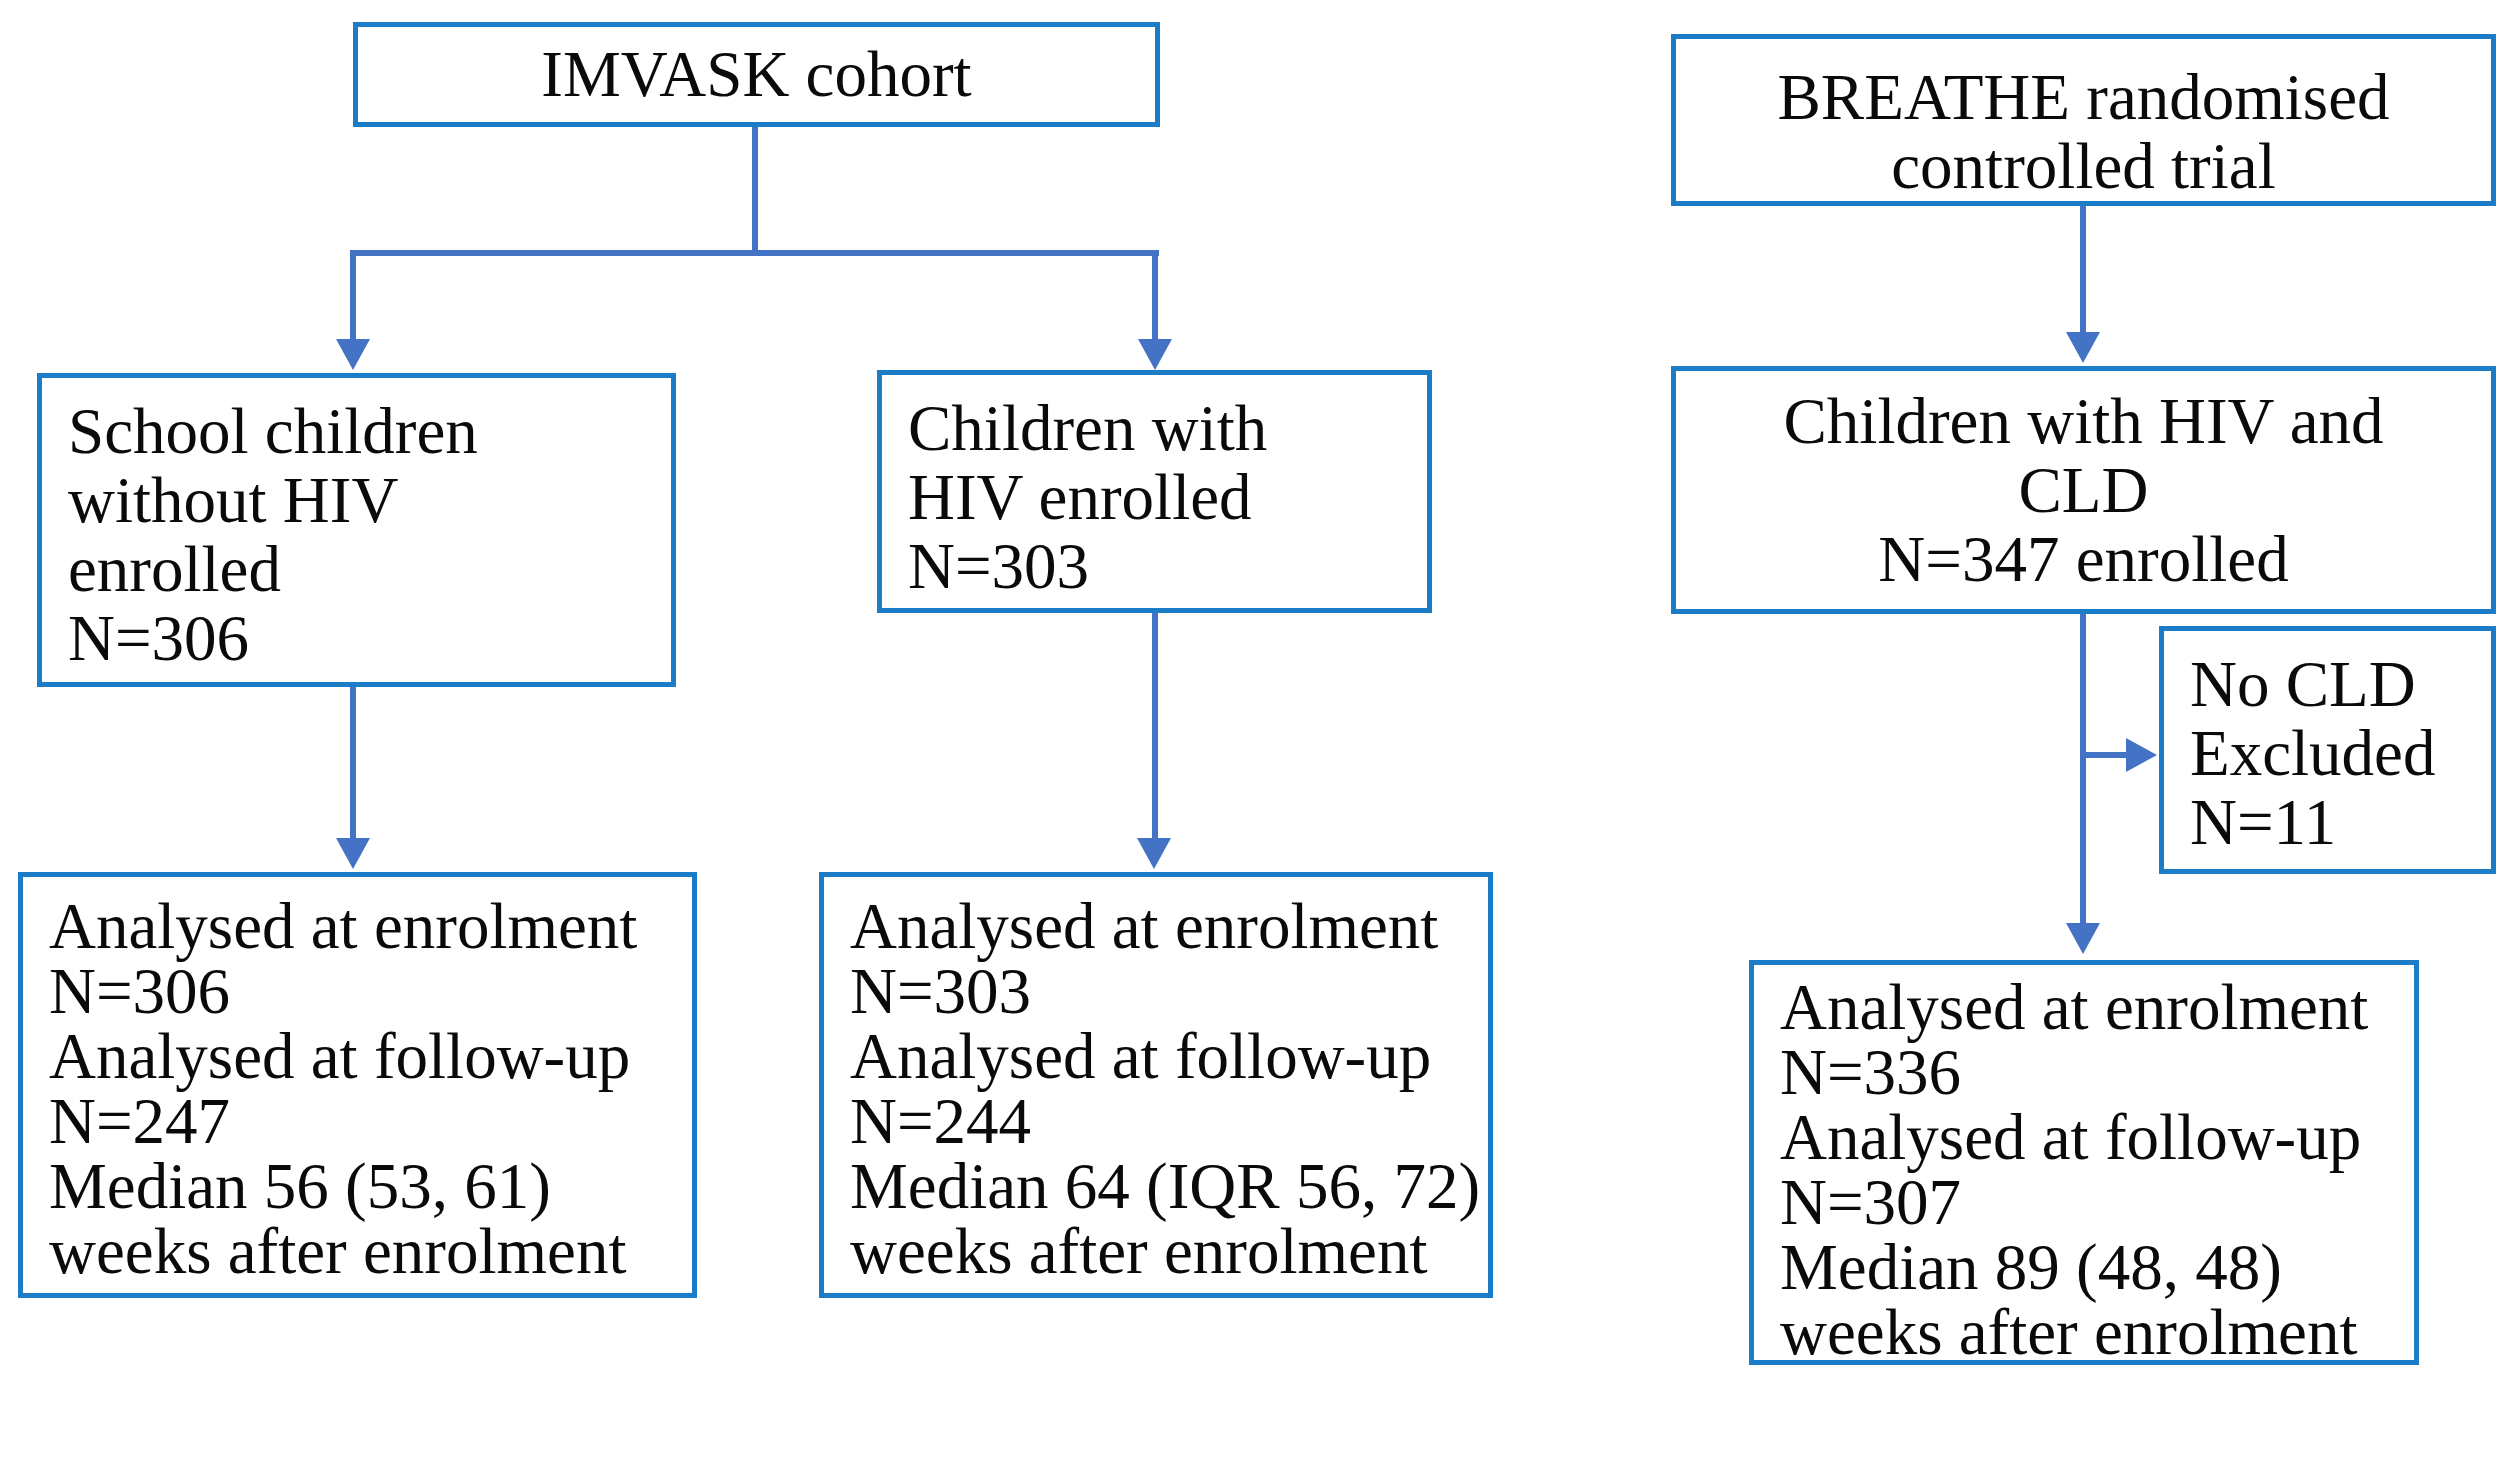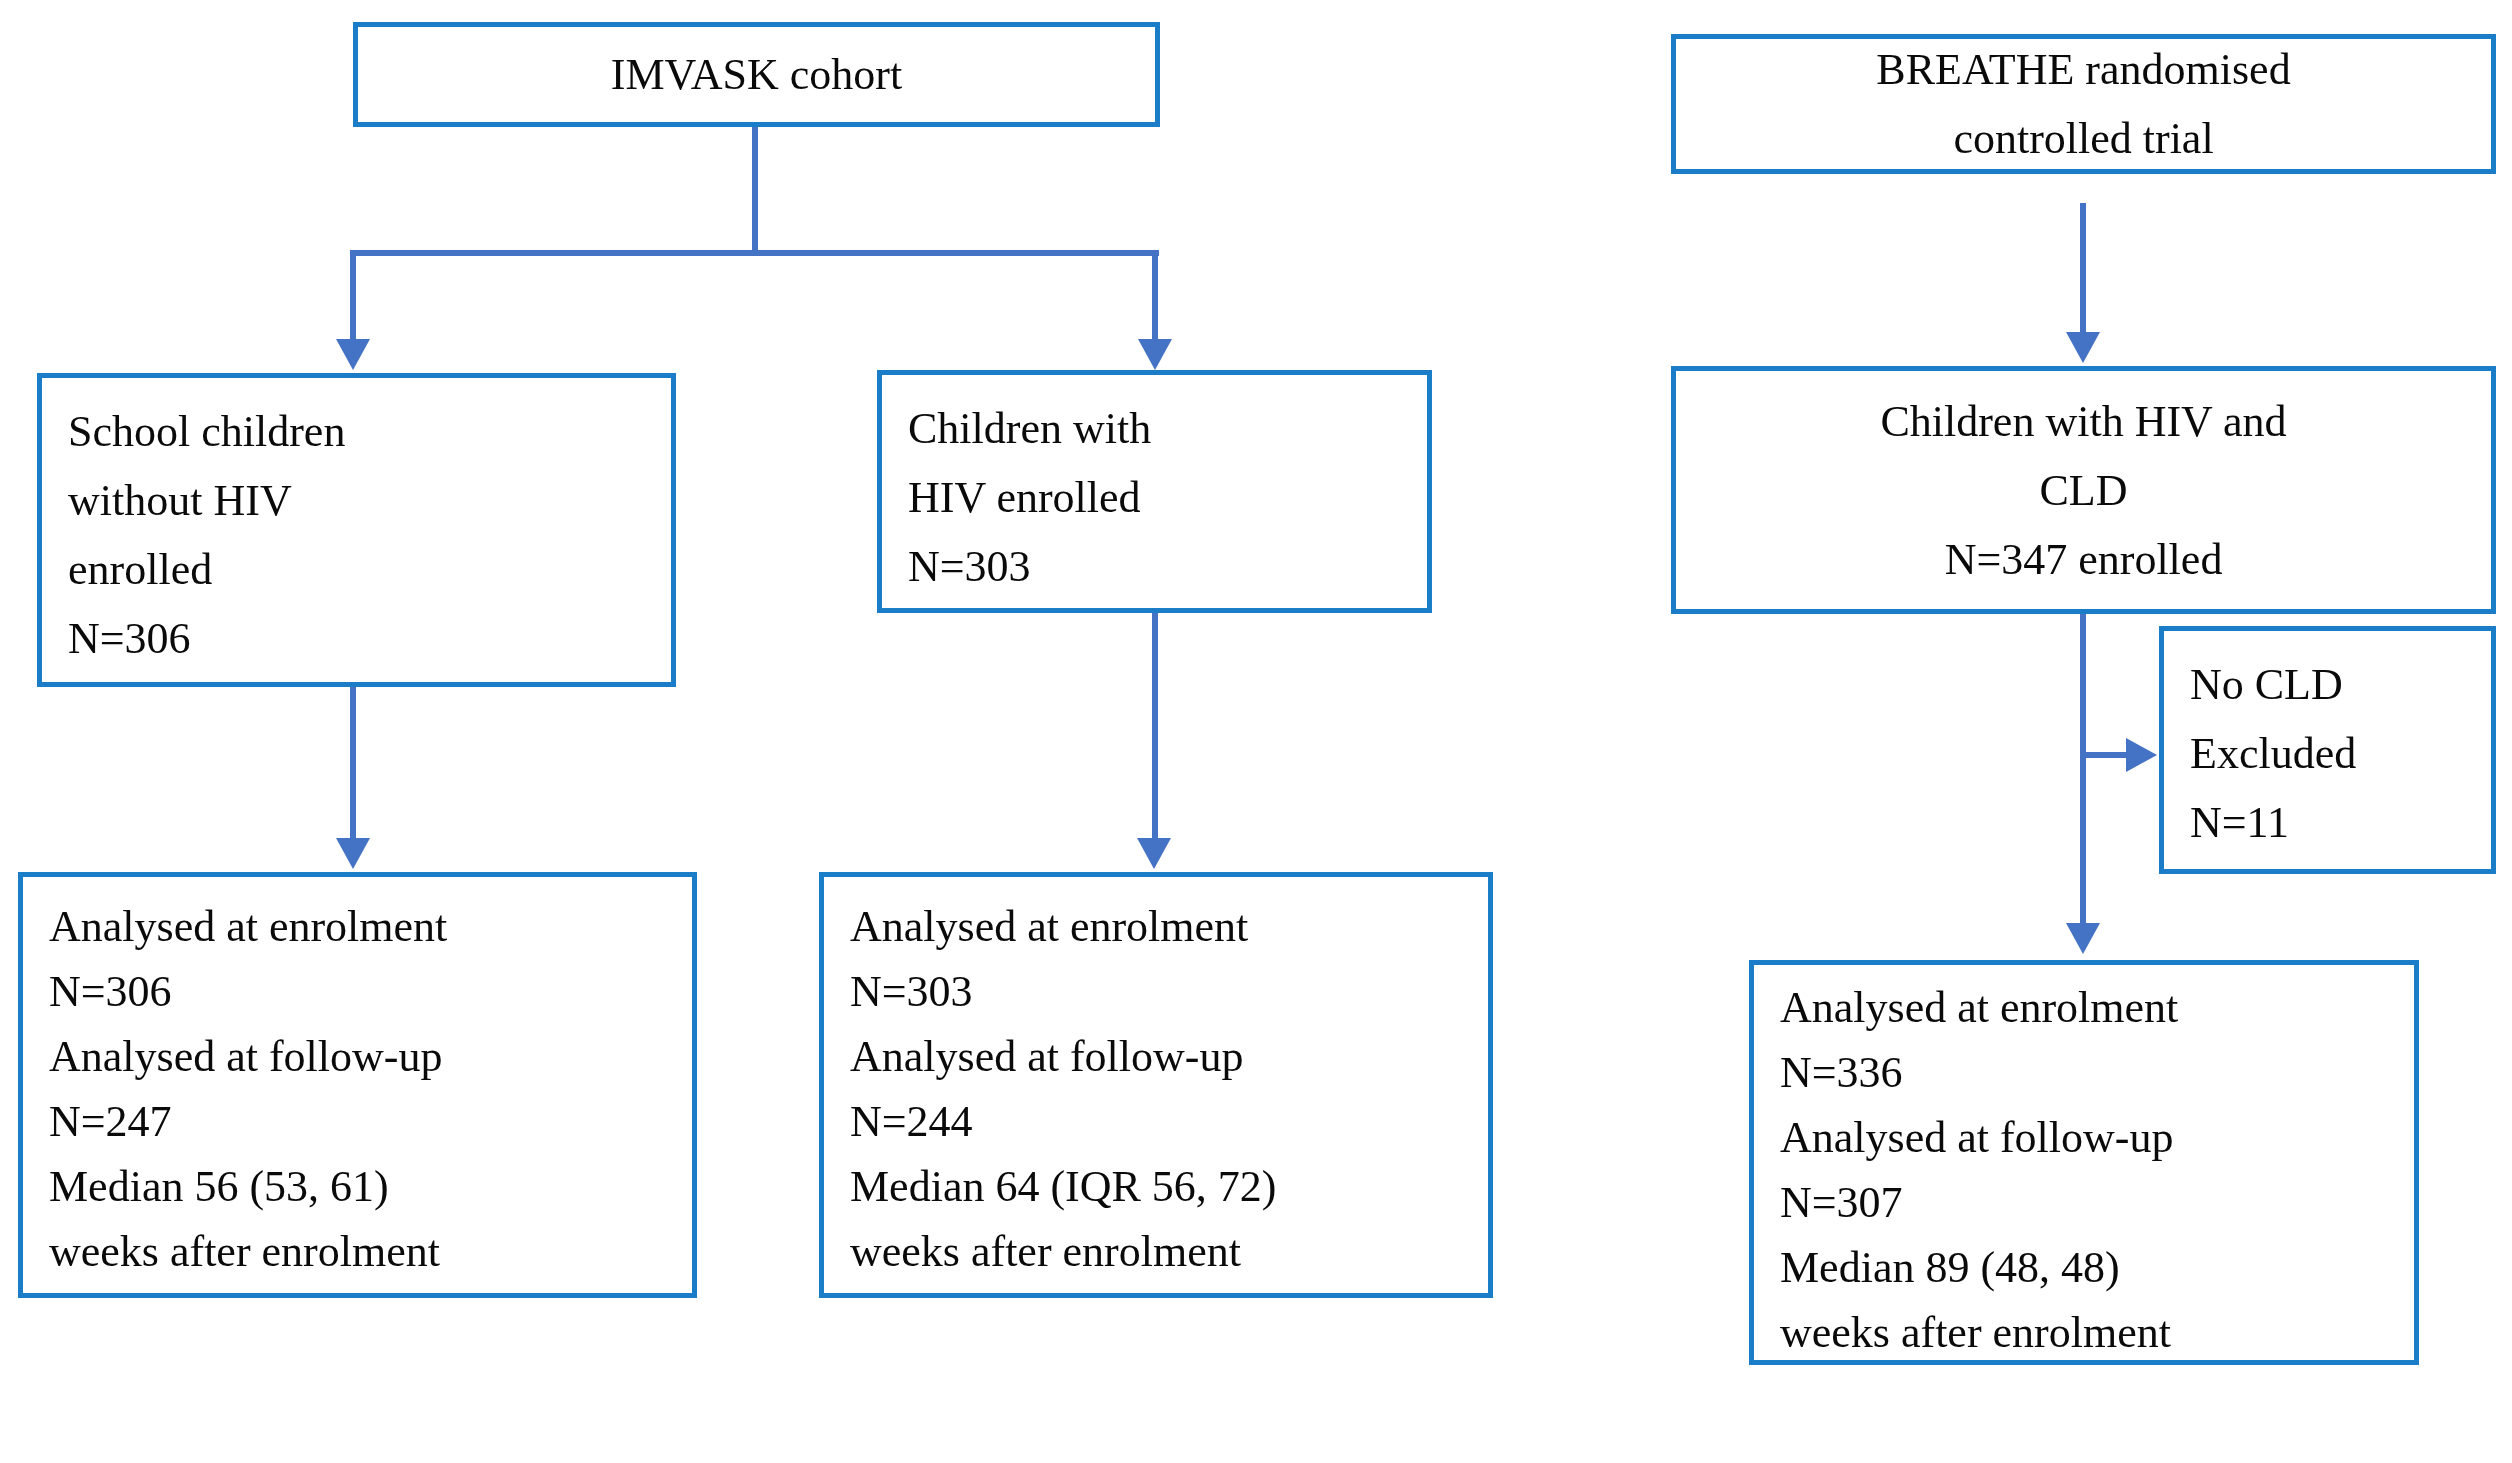--- a/index.html
+++ b/index.html
@@ -15,21 +15,21 @@
     background:var(--bg);
     font-family:"Liberation Serif","DejaVu Serif",serif;
     color:var(--text);
     overflow:hidden;
   }
   .box{
     position:absolute;
     border:5.2px solid var(--box-border);
     background:#fff;
     box-sizing:border-box;
-    font-size:44px;
+    font-size:65px;
     line-height:69px;
   }
   .box .line{white-space:nowrap;}
   .pad{padding:19px 17px 8.6px 26px;}
   .center{
     display:flex;flex-direction:column;
     justify-content:center;align-items:center;
     text-align:center;
   }
   .small-lh{line-height:65px;padding-top:17px;}
@@ -67,21 +67,21 @@
   <div class="arrow-down" style="left:2066px;top:332px;"></div>
   <div class="vline" style="left:2080px;top:609px;width:6px;height:316px;"></div>
   <div class="arrow-down" style="left:2066px;top:923px;"></div>
   <div class="hline" style="left:2084px;top:752px;width:43px;height:6px;"></div>
   <div class="arrow-right" style="left:2126px;top:738px;"></div>
 
   <div class="box center" style="left:353px;top:22.4px;width:807px;height:105px;">
     <div class="line">IMVASK cohort</div>
   </div>
 
-  <div class="box center" style="left:1671px;top:34px;width:825px;height:140px;">
+  <div class="box center" style="left:1671px;top:34px;width:825px;height:172px;justify-content:flex-end;">
     <div class="line">BREATHE randomised</div>
     <div class="line">controlled trial</div>
   </div>
 
   <div class="box pad" style="left:37px;top:373px;width:639px;height:314px;">
     <div class="line">School children</div>
     <div class="line">without HIV</div>
     <div class="line">enrolled</div>
     <div class="line">N=306</div>
   </div>

